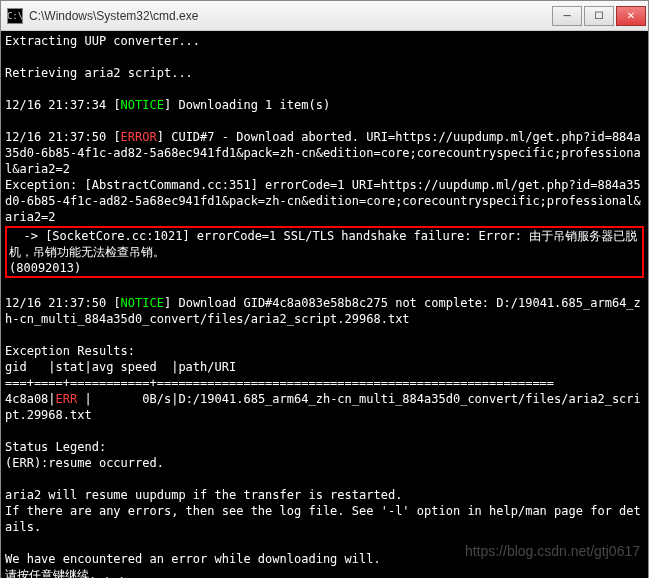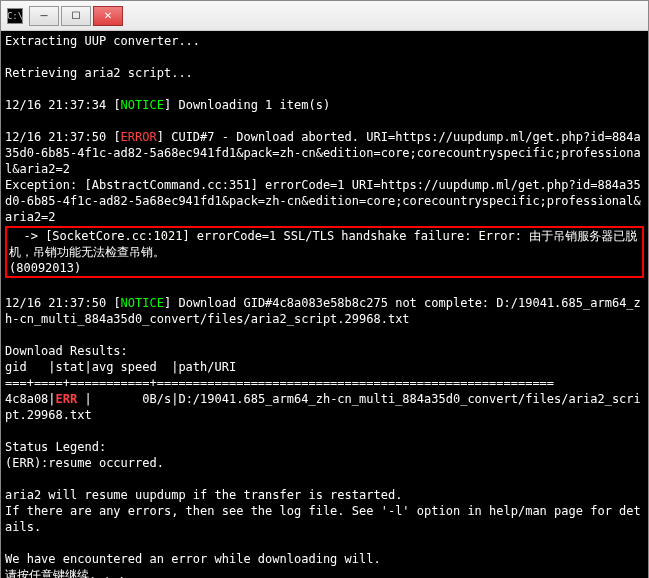--- a/index.html
+++ b/index.html
@@ -72,21 +72,21 @@
   line-height: 16px;
   padding: 2px 4px;
   height: calc(578px - 30px);
   overflow: hidden;
   white-space: pre-wrap;
   word-break: break-all;
   position: relative;
 }
 .notice { color: #00ff00; }
 .error { color: #ff4040; }
-.errtxt { color: #ff4040; font-weight: bold; }
+.errtxt { color: #ff4040; }
 .highlight-box {
   border: 2px solid #f00;
   padding: 0 2px;
   margin: 1px 0;
 }
 .watermark {
   position: absolute;
   right: 8px;
   bottom: 20px;
   color: rgba(200,200,200,0.35);
@@ -94,46 +94,47 @@
   font-size: 14px;
   pointer-events: none;
 }
 </style>
 </head>
 <body>
 
 <div class="window">
   <div class="titlebar">
     <span class="titlebar-icon">C:\</span>
+    <span class="title-text">C:\Windows\System32\cmd.exe</span>
     <div class="win-btns">
       <div class="win-btn">─</div>
       <div class="win-btn">☐</div>
       <div class="win-btn close">✕</div>
     </div>
   </div>
 
   <div class="terminal"><span>Extracting UUP converter...</span>
 
 <span>Retrieving aria2 script...</span>
 
 <span>12/16 21:37:34</span> [<span class="notice">NOTICE</span>]<span> Downloading 1 item(s)</span>
 
 <span>12/16 21:37:50</span> [<span class="error">ERROR</span>]<span> CUID#7 - Download aborted. URI=https://uupdump.ml/get.php?id=884a35d0-6b85-4f1c-ad82-5a68ec941fd1&amp;pack=zh-cn&amp;edition=core;corecountryspecific;professional&amp;aria2=2</span>
 <span>Exception: [AbstractCommand.cc:351] errorCode=1 URI=https://uupdump.ml/get.php?id=884a35d0-6b85-4f1c-ad82-5a68ec941fd1&amp;pack=zh-cn&amp;edition=core;corecountryspecific;professional&amp;aria2=2</span>
 <div class="highlight-box"><span>  -&gt; [SocketCore.cc:1021] errorCode=1 SSL/TLS handshake failure: Error: 由于吊销服务器已脱机，吊销功能无法检查吊销。
 (80092013)</span></div>
 <span>12/16 21:37:50</span> [<span class="notice">NOTICE</span>]<span> Download GID#4c8a083e58b8c275 not complete: D:/19041.685_arm64_zh-cn_multi_884a35d0_convert/files/aria2_script.29968.txt</span>
 
-<span>Download Results:</span>
+<span>Exception Results:</span>
 <span>gid   |stat|avg speed  |path/URI</span>
 <span>===+====+===========+=======================================================</span>
 <span>4c8a08|</span><span class="errtxt">ERR</span><span> |       0B/s|D:/19041.685_arm64_zh-cn_multi_884a35d0_convert/files/aria2_script.29968.txt</span>
 
 <span>Status Legend:</span>
 <span>(ERR):resume occurred.</span>
 
 <span>aria2 will resume uupdump if the transfer is restarted.</span>
 <span>If there are any errors, then see the log file. See '-l' option in help/man page for details.</span>
 
 <span>We have encountered an error while downloading will.</span>
 <span>请按任意键继续. . . </span><span>_</span>
-</div>
+<div class="watermark">https://blog.csdn.net/gtj0617</div></div>
 </div>
 
 </body></html>

